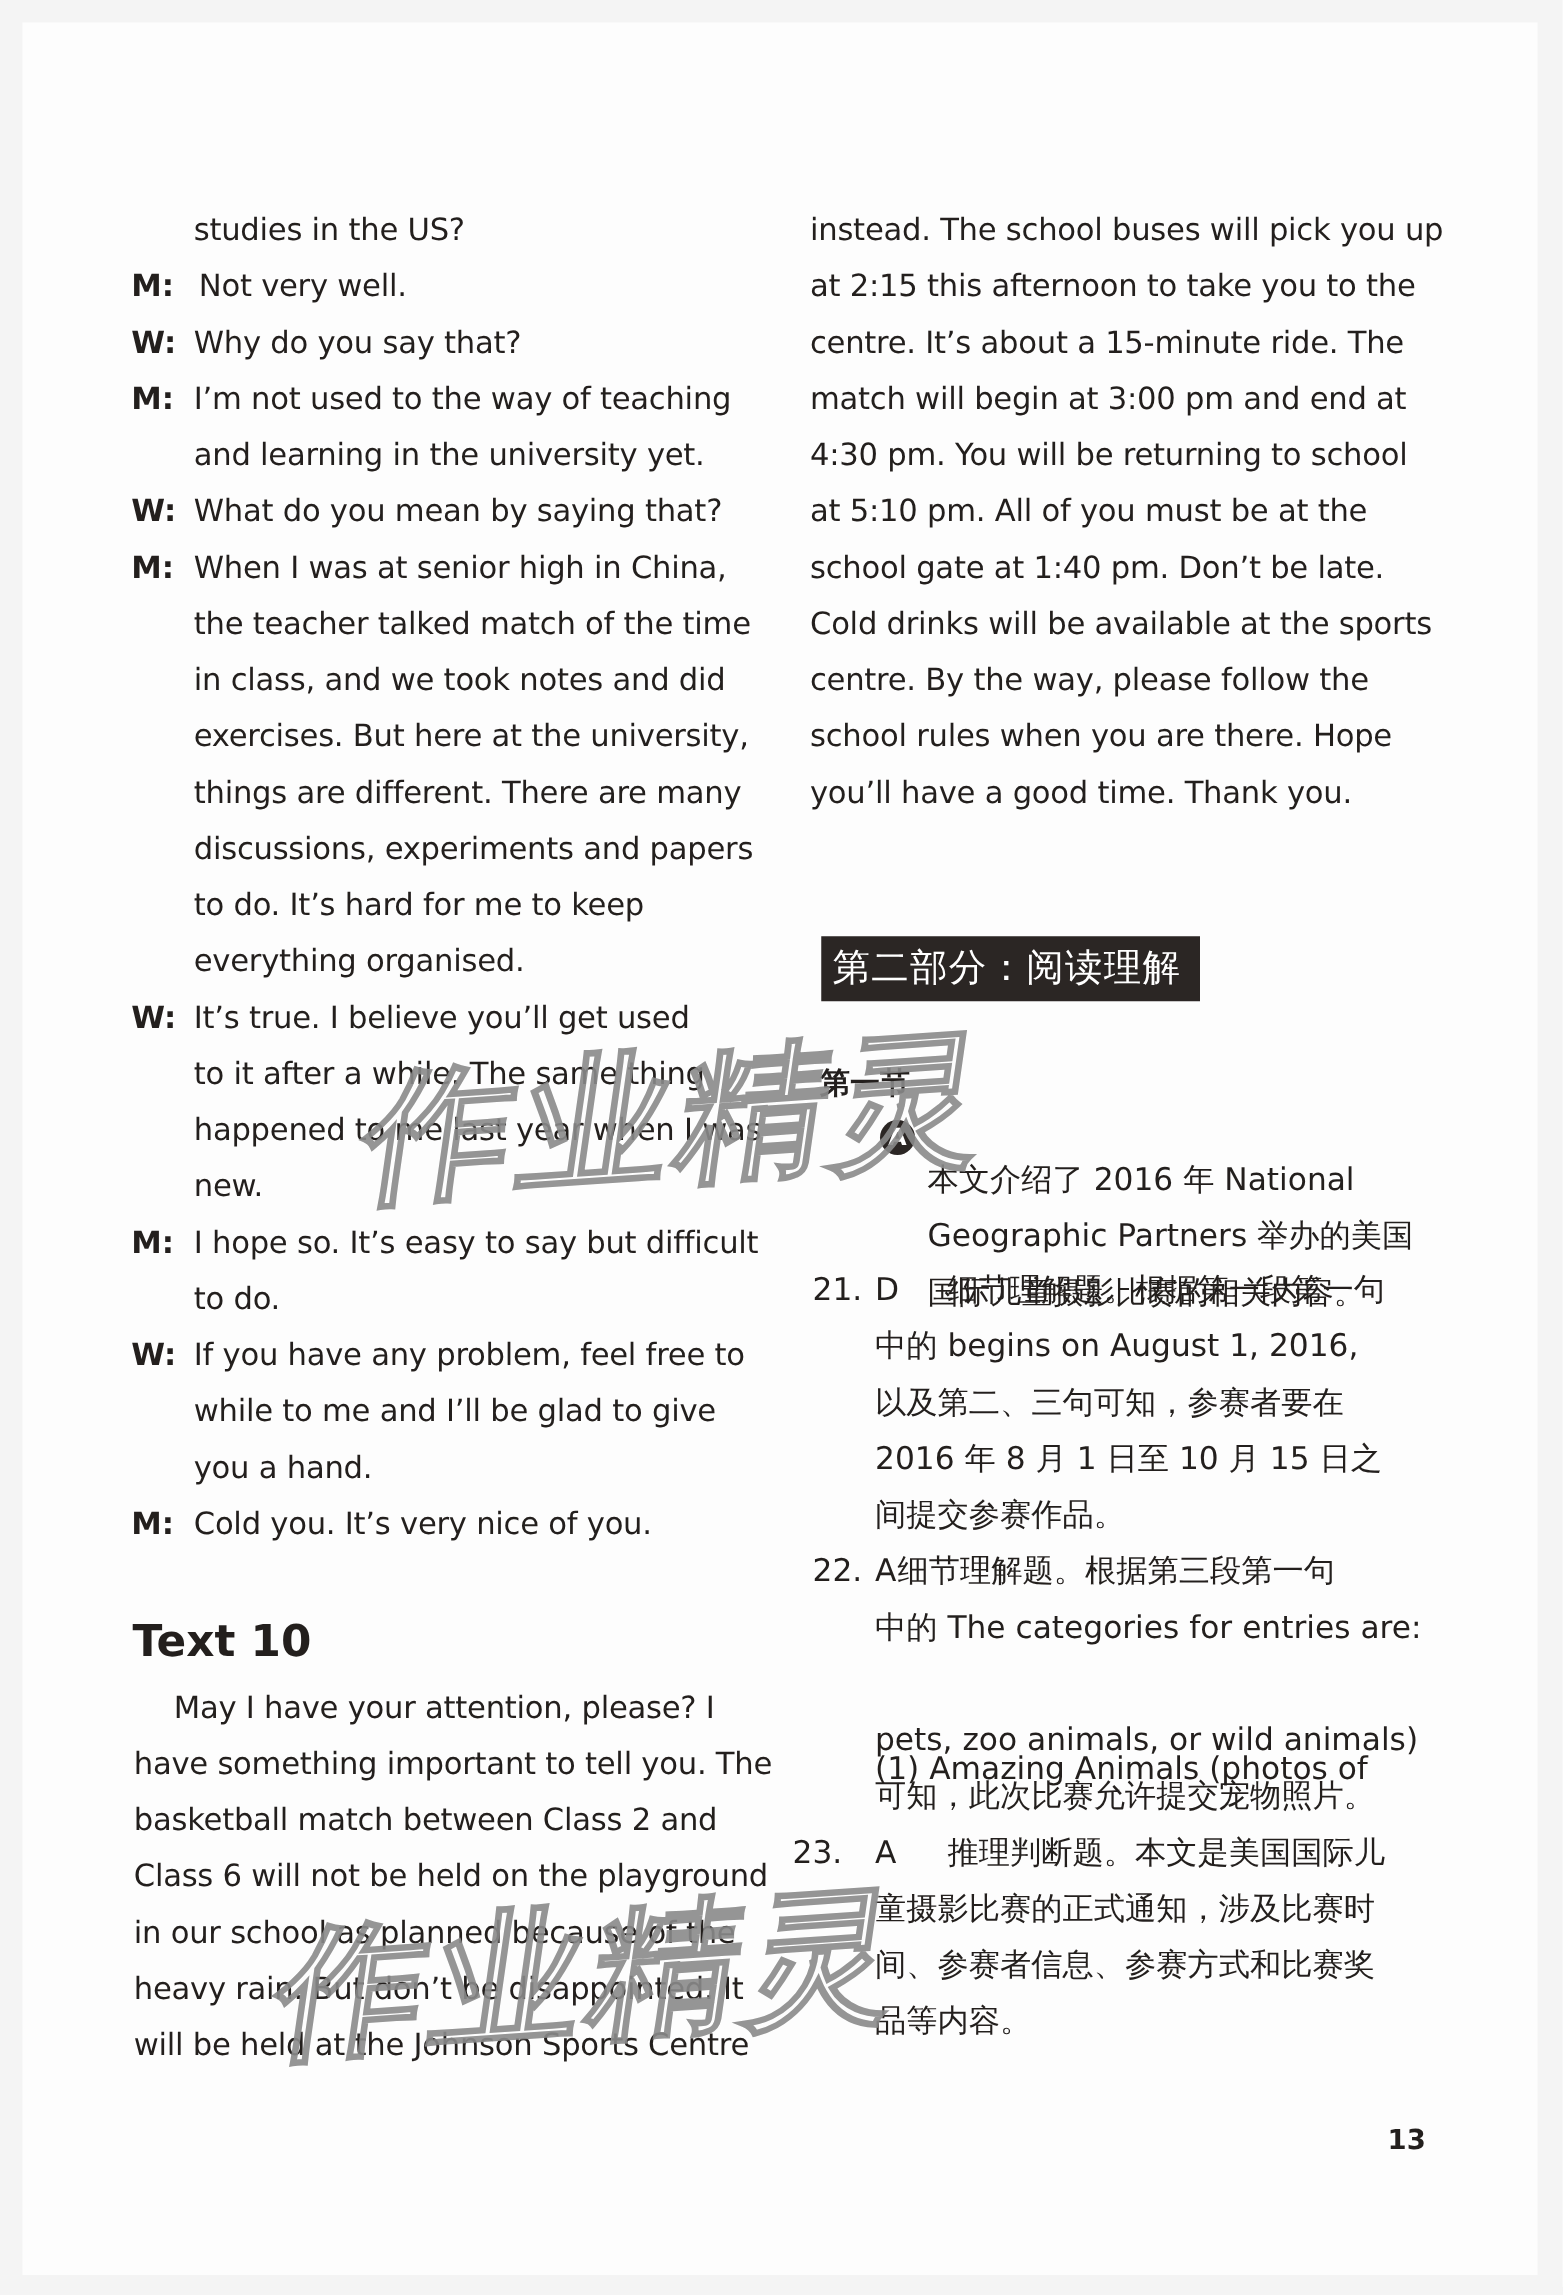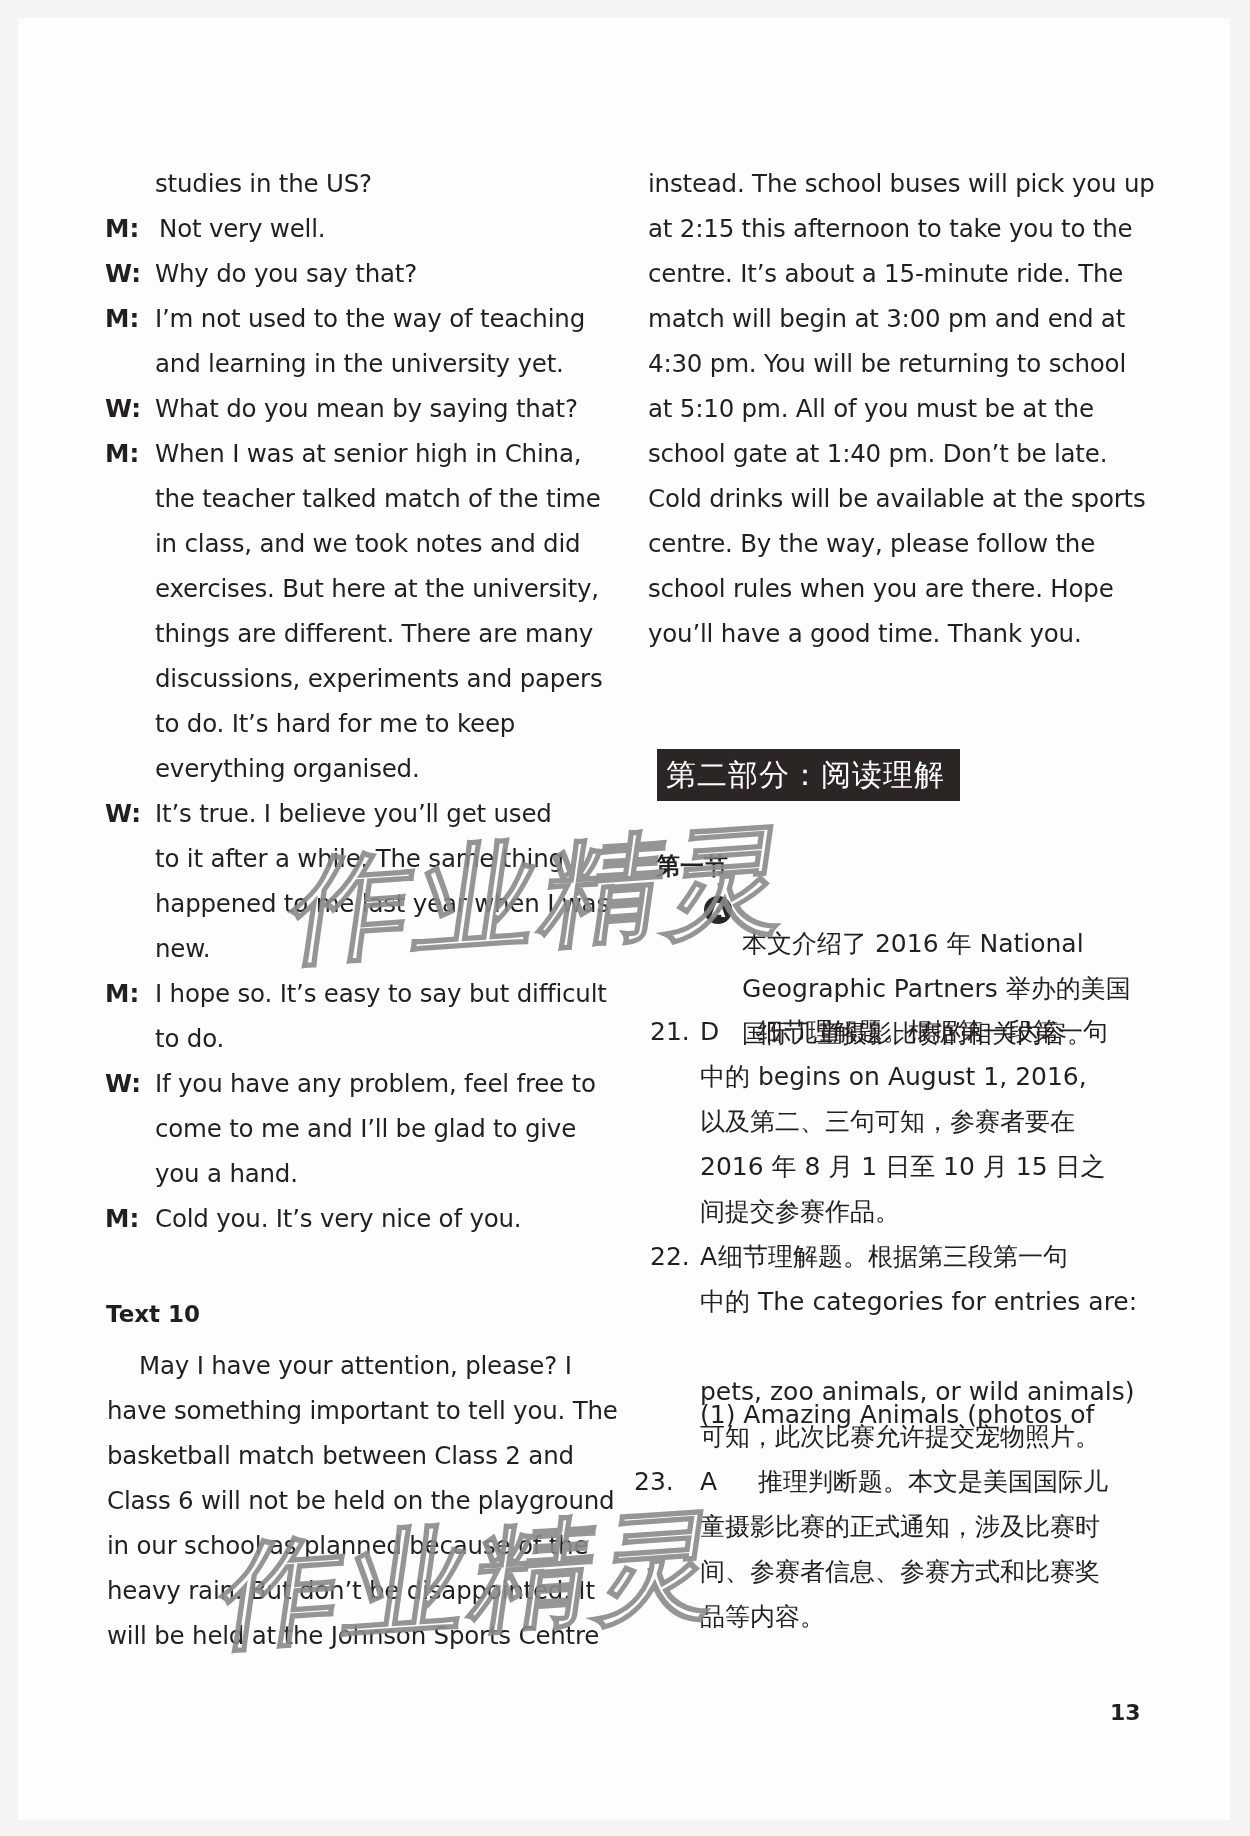--- a/index.html
+++ b/index.html
@@ -11,21 +11,21 @@
   }
   .page {
     position: absolute; left: 18px; top: 18px; width: 1212px; height: 1802px;
     background: #fdfdfd;
   }
   .line {
     position: absolute; font-size: 24.5px; line-height: 45px; white-space: nowrap;
     letter-spacing: -0.2px;
   }
   .spk { position: absolute; font-size: 24.5px; line-height: 45px; font-weight: bold; }
-  .heading { position: absolute; font-weight: bold; font-size: 23px; line-height: 40px; }
+  .heading { position: absolute; font-weight: bold; font-size: 35px; line-height: 40px; }
   .section-box {
     position: absolute; left: 657px; top: 749px; width: 303px; height: 52px;
     background: #2b2624; color: #ffffff; font-size: 30px; line-height: 52px;
     padding-left: 9px; box-sizing: border-box; white-space: nowrap; letter-spacing: 1px;
   }
   .sub-heading { position: absolute; left: 656px; top: 846px; font-weight: bold; font-size: 24px; line-height: 40px; }
   .badge {
     position: absolute; left: 704px; top: 896px; width: 28px; height: 28px; border-radius: 50%;
     background: #2b2624; color: #fff; font-weight: bold; font-size: 19px; line-height: 28px; text-align: center;
   }
@@ -75,21 +75,21 @@
   <div class="line" style="left:155px;top:836px">to it after a while. The same thing</div>
   <div class="line" style="left:155px;top:881px">happened to me last year when I was</div>
   <div class="line" style="left:155px;top:926px">new.</div>
 
   <div class="spk" style="left:105px;top:971px">M:</div>
   <div class="line" style="left:155px;top:971px">I hope so. It’s easy to say but difficult</div>
   <div class="line" style="left:155px;top:1016px">to do.</div>
 
   <div class="spk" style="left:105px;top:1061px">W:</div>
   <div class="line" style="left:155px;top:1061px">If you have any problem, feel free to</div>
-  <div class="line" style="left:155px;top:1106px">come to me and I’ll be glad to give</div>
+  <div class="line" style="left:155px;top:1106px">while to me and I’ll be glad to give</div>
   <div class="line" style="left:155px;top:1151px">you a hand.</div>
 
   <div class="spk" style="left:105px;top:1196px">M:</div>
   <div class="line" style="left:155px;top:1196px">Cold you. It’s very nice of you.</div>
 
   <div class="heading" style="left:106px;top:1294px">Text 10</div>
   <div class="line" style="left:139px;top:1343px">May I have your attention, please? I</div>
   <div class="line" style="left:107px;top:1388px">have something important to tell you. The</div>
   <div class="line" style="left:107px;top:1433px">basketball match between Class 2 and</div>
   <div class="line" style="left:107px;top:1478px">Class 6 will not be held on the playground</div>

